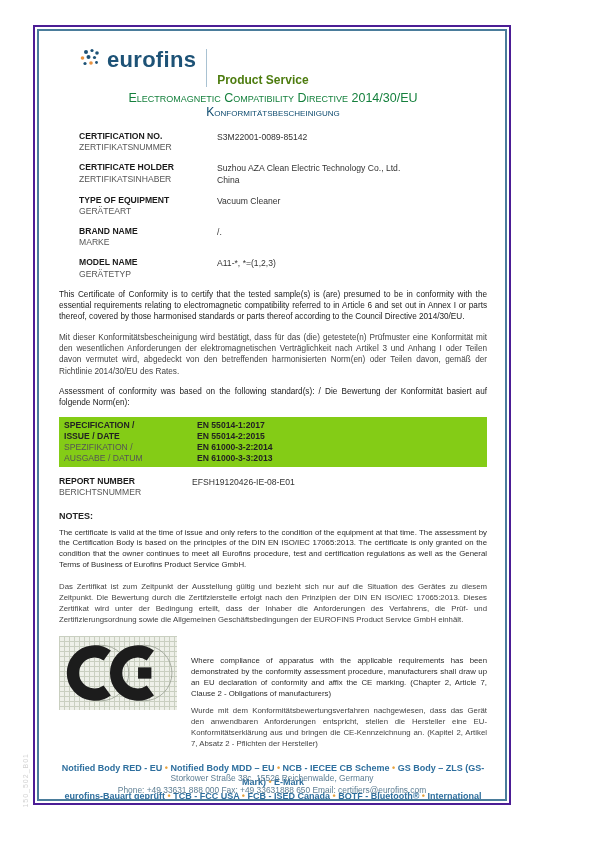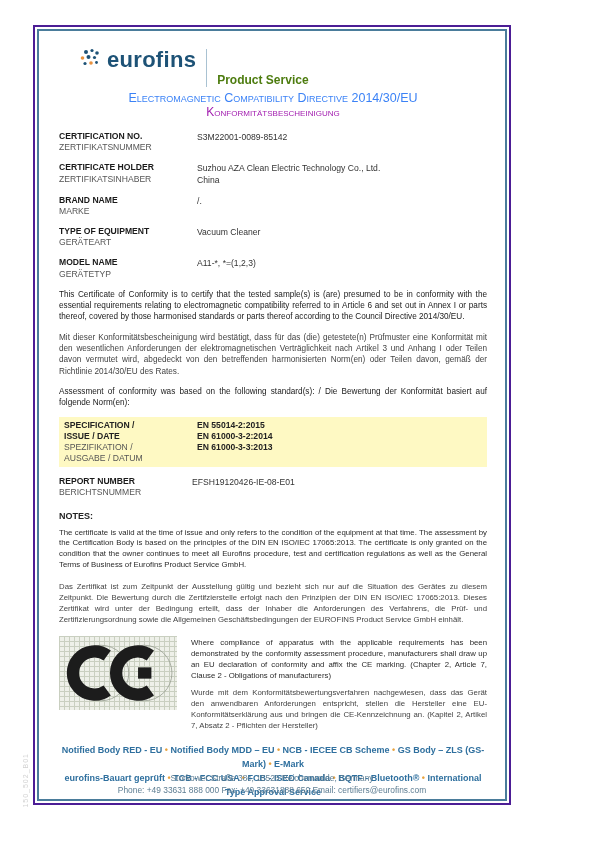--- a/index.html
+++ b/index.html
@@ -14,51 +14,51 @@
 
   
   .logo-block { display:flex; margin-left:20px; margin-top:4px; height:46px; }
   .logo-left { display:flex; align-items:flex-start; padding-top:4px; }
   .logo-name { font-size:22px; font-weight:bold; color:#1d5276; letter-spacing:0.3px; margin-left:4px; }
   .logo-divider { border-left:1px solid #a9c2d2; margin-left:10px; margin-top:6px; height:38px; }
   .logo-sub { color:#4d7c0f; font-weight:bold; font-size:12px; align-self:flex-end; margin-left:10px; padding-bottom:2px; }
 
   .titles { text-align:center; margin-top:2px; }
   .title-1 { font-variant:small-caps; font-weight:bold; font-size:17px; color:#2a2a2a; letter-spacing:0.4px; }
-  .title-2 { font-variant:small-caps; font-size:12.5px; color:#3b82f6; margin-top:1px; }
-  .title-3 { font-variant:small-caps; font-size:12px; color:#a21caf; }
+  .title-2 { font-variant:small-caps; font-size:12.5px; color:#15803d; margin-top:1px; }
+  .title-3 { font-variant:small-caps; font-size:12px; color:#0c4a6e; }
 
   
-  .fields { margin-top:12px; }
+  .fields { margin-top:12px;margin-left:20px; }
   .field-row { display:flex; margin-bottom:9px; font-size:8.6px; line-height:1.3; }
   .field-label { width:138px; flex-shrink:0; }
   .label-en { font-weight:bold; color:#1a1a1a; }
   .label-de { color:#555; }
   .field-value { flex:1; padding-top:1px; color:#333; }
 
   .para { font-size:8.2px; line-height:1.38; text-align:justify; margin-top:9px; color:#1a1a1a; }
   .para.de { color:#444; }
 
-  .spec-block { display:flex; background:#fef9c3; padding:3px 5px; margin-top:8px; font-size:8.6px; line-height:1.3; }
+  .spec-block { display:flex; background:#84cc16; padding:3px 5px; margin-top:8px; font-size:8.6px; line-height:1.3;align-items:flex-end; }
   .spec-label { width:133px; flex-shrink:0; }
   .spec-label .b { font-weight:bold; }
   .spec-label .r { color:#555; }
   .standards { flex:1; font-weight:bold; color:#222; }
 
   .notes-heading { font-weight:bold; font-size:9px; margin-top:12px; }
   .note { font-size:7.8px; line-height:1.4; text-align:justify; margin-top:7px; color:#2a2a2a; }
   .note.de { color:#444;margin-top:11px; }
 
   
   .ce-block { display:flex; margin-top:10px; }
   .ce-mark { width:118px; height:74px; flex-shrink:0; background-color:#eef0e9;
     background-image:linear-gradient(#c9cfc0 1px, transparent 1px), linear-gradient(90deg,#c9cfc0 1px, transparent 1px);
     background-size:5px 5px; }
   .ce-text { flex:1; margin-left:14px; }
-  .ce-text .note { margin-top:2px; }
+  .ce-text .note { margin-top:20px; }
   .ce-text .note + .note { margin-top:7px; }
 
   .services { margin-top:12px; text-align:center; font-size:9px; font-weight:bold; color:#2e6f9e; line-height:1.55; }
   .svc-sep { color:#e8a23c; }
 
   .signoff-row { display:flex; margin-top:12px; font-size:9px; color:#333;justify-content:flex-end; }
   .signoff-date { margin-left:140px; }
   .signoff-cert { margin-left:auto; margin-right:38px; }
   .bold-val { font-weight:bold; }
 
@@ -118,31 +118,31 @@
           <div class="label-en">CERTIFICATE HOLDER</div>
           <div class="label-de">ZERTIFIKATSINHABER</div>
         </div>
         <div class="field-value">
           <div>Suzhou AZA Clean Electric Technology Co., Ltd.</div>
           <div>China</div>
         </div>
       </div>
       <div class="field-row">
         <div class="field-label">
+          <div class="label-en">TYPE OF EQUIPMENT</div>
+          <div class="label-de">GERÄTEART</div>
+        </div>
+        <div class="field-value">Vacuum Cleaner</div>
+      </div>
+      <div class="field-row">
+        <div class="field-label">
           <div class="label-en">BRAND NAME</div>
           <div class="label-de">MARKE</div>
         </div>
         <div class="field-value">/.</div>
-      </div>
-      <div class="field-row">
-        <div class="field-label">
-          <div class="label-en">TYPE OF EQUIPMENT</div>
-          <div class="label-de">GERÄTEART</div>
-        </div>
-        <div class="field-value">Vacuum Cleaner</div>
       </div>
       <div class="field-row">
         <div class="field-label">
           <div class="label-en">MODEL NAME</div>
           <div class="label-de">GERÄTETYP</div>
         </div>
         <div class="field-value">A11-*, *=(1,2,3)</div>
       </div>
     </div>
 
@@ -151,20 +151,21 @@
     <div class="para">Assessment of conformity was based on the following standard(s): / Die Bewertung der Konformität basiert auf folgende Norm(en):</div>
 
     <div class="spec-block">
       <div class="spec-label">
         <div class="b">SPECIFICATION /</div>
         <div class="b">ISSUE / DATE</div>
         <div class="r">SPEZIFIKATION /</div>
         <div class="r">AUSGABE / DATUM</div>
       </div>
       <div class="standards">
+        <div>EN 55014-1:2017</div>
         <div>EN 55014-2:2015</div>
         <div>EN 61000-3-2:2014</div>
         <div>EN 61000-3-3:2013</div>
       </div>
     </div>
 
     <div class="field-row" style="margin-top:9px;">
       <div class="field-label" style="width:133px;">
         <div class="label-en">REPORT NUMBER</div>
         <div class="label-de">BERICHTSNUMMER</div>

